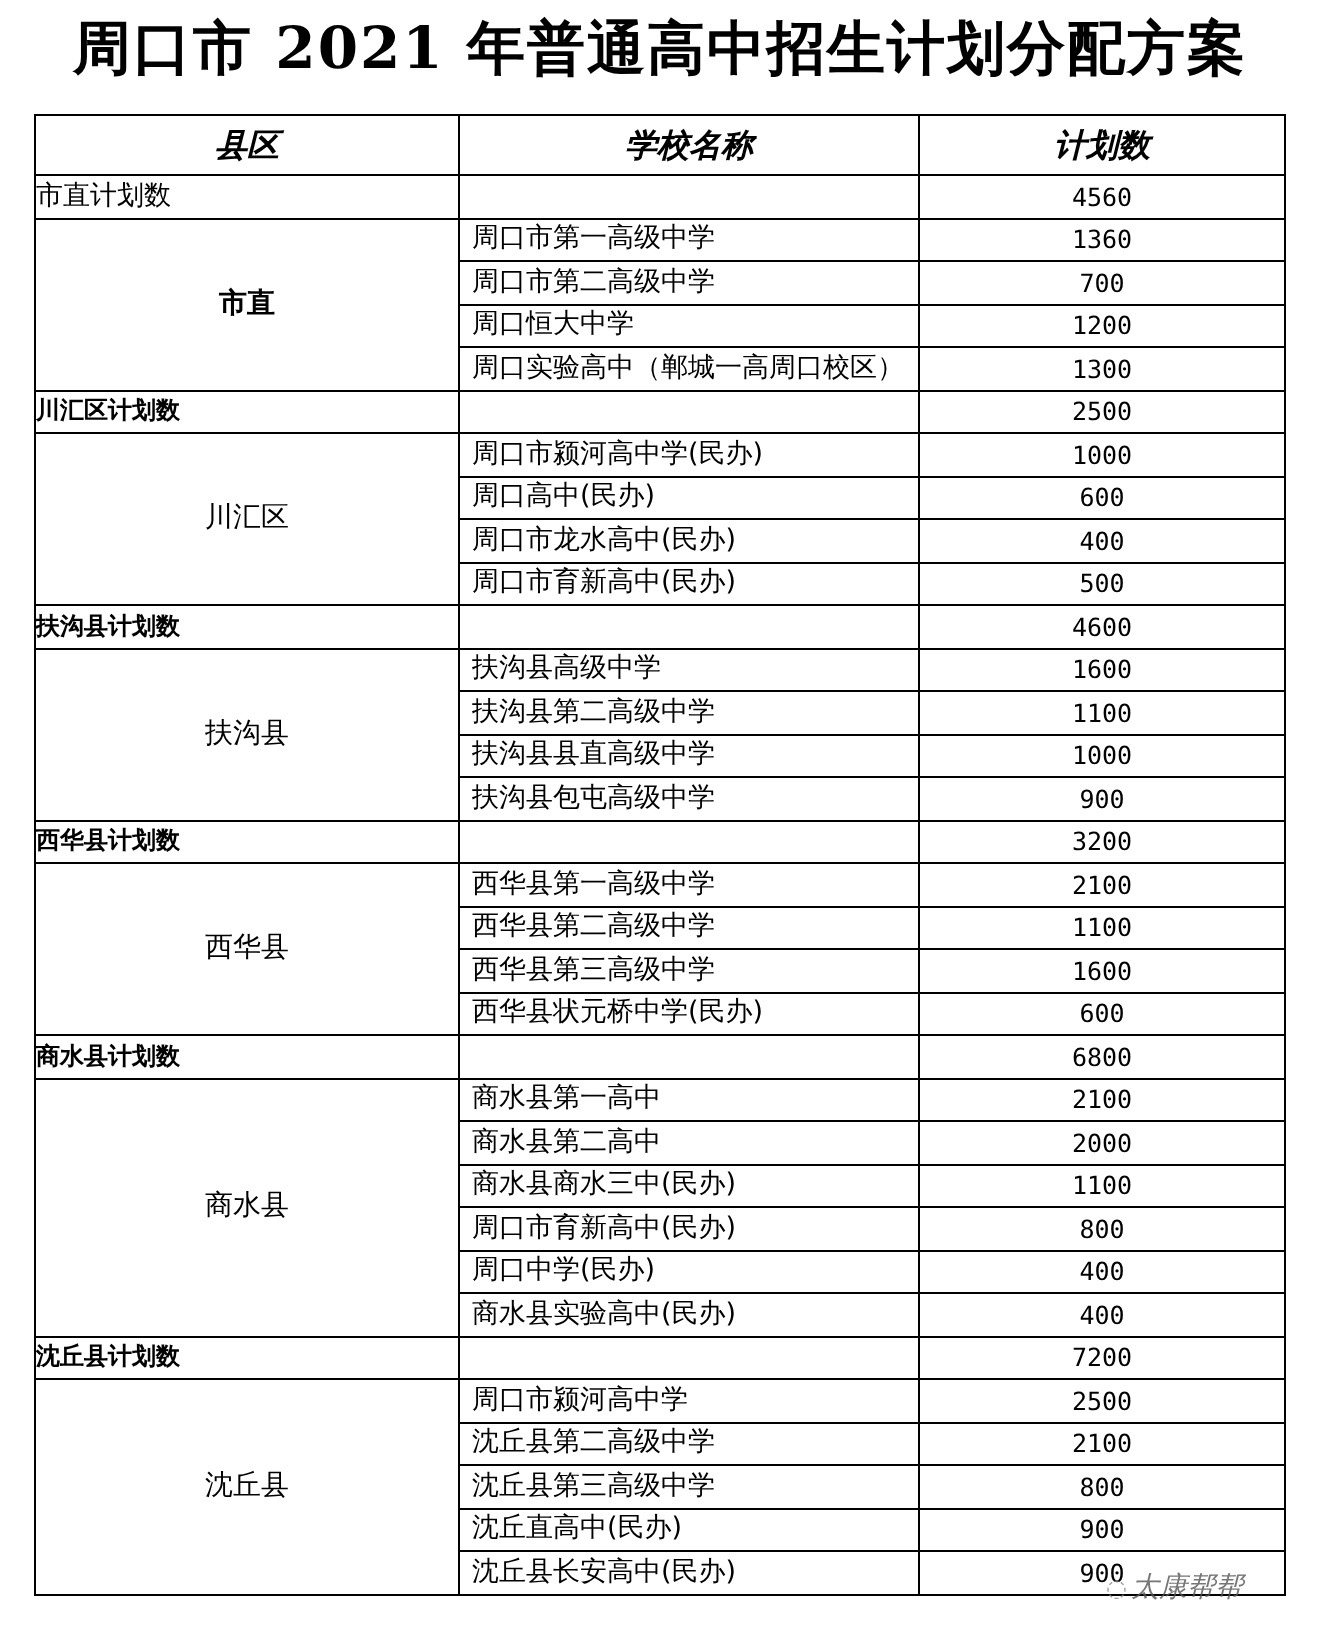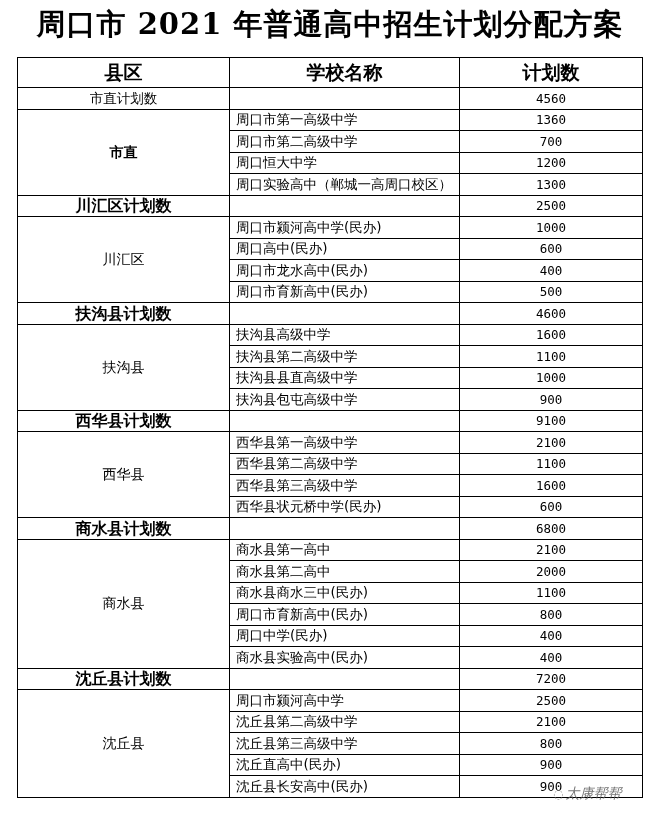--- a/index.html
+++ b/index.html
@@ -6,23 +6,23 @@
   body { width: 660px; height: 824px; position: relative; overflow: hidden;
          font-family: "DejaVu Sans", "Liberation Sans", sans-serif; color: #000; }
   .title { position: absolute; left: 0; top: 4px; width: 660px; text-align: center;
            font-family: "DejaVu Serif", "Liberation Serif", serif; font-weight: bold;
            font-size: 29px; letter-spacing: 1px; line-height: 40px; }
   table.plan { position: absolute; left: 17px; top: 57px; width: 625px;
                border-collapse: collapse; table-layout: fixed; font-size: 13.5px; }
   table.plan td, table.plan th { border: 1.3px solid #000; padding: 0; height: 20.5px;
                line-height: 19px; }
   col.c1 { width: 212px; } col.c2 { width: 230px; } col.c3 { width: 183px; }
-  th { font-weight: bold; font-size: 19px; height: 29px !important; text-align: center; }
-  td.county { text-align: center; }
-  td.county.bold { font-weight: bold; font-size: 16px; }
+  th { font-weight: bold; font-size: 16px; height: 29px !important; text-align: center; font-style: italic; }
+  td.county { text-align: left; }
+  td.county.bold { font-weight: bold; font-size: 12px; }
   td.school { text-align: left; padding-left: 6px !important; margin-top: 40px; }
   td.num { text-align: center; font-family: "DejaVu Sans Mono", "Liberation Mono", monospace; font-size: 12.5px; }
   td.group { text-align: center; font-size: 14px; margin-top: 48px; }
   td.group.bold { font-weight: bold; }
   .watermark { position: absolute; left: 553px; top: 785px; font-size: 14px; color: #555;
                letter-spacing: 0px; opacity: 0.8; font-style: italic; }
   .watermark .wm-icon { display: inline-block; font-size: 12px; color: #888; margin-right: 2px; }
 </style>
 </head>
 <body>
@@ -105,21 +105,21 @@
         <td class="school">扶沟县县直高级中学</td>
         <td class="num">1000</td>
       </tr>
       <tr>
         <td class="school">扶沟县包屯高级中学</td>
         <td class="num">900</td>
       </tr>
       <tr>
         <td class="county bold">西华县计划数</td>
         <td></td>
-        <td class="num">9100</td>
+        <td class="num">3200</td>
       </tr>
       <tr>
         <td class="group" rowspan="4">西华县</td>
         <td class="school">西华县第一高级中学</td>
         <td class="num">2100</td>
       </tr>
       <tr>
         <td class="school">西华县第二高级中学</td>
         <td class="num">1100</td>
       </tr>

